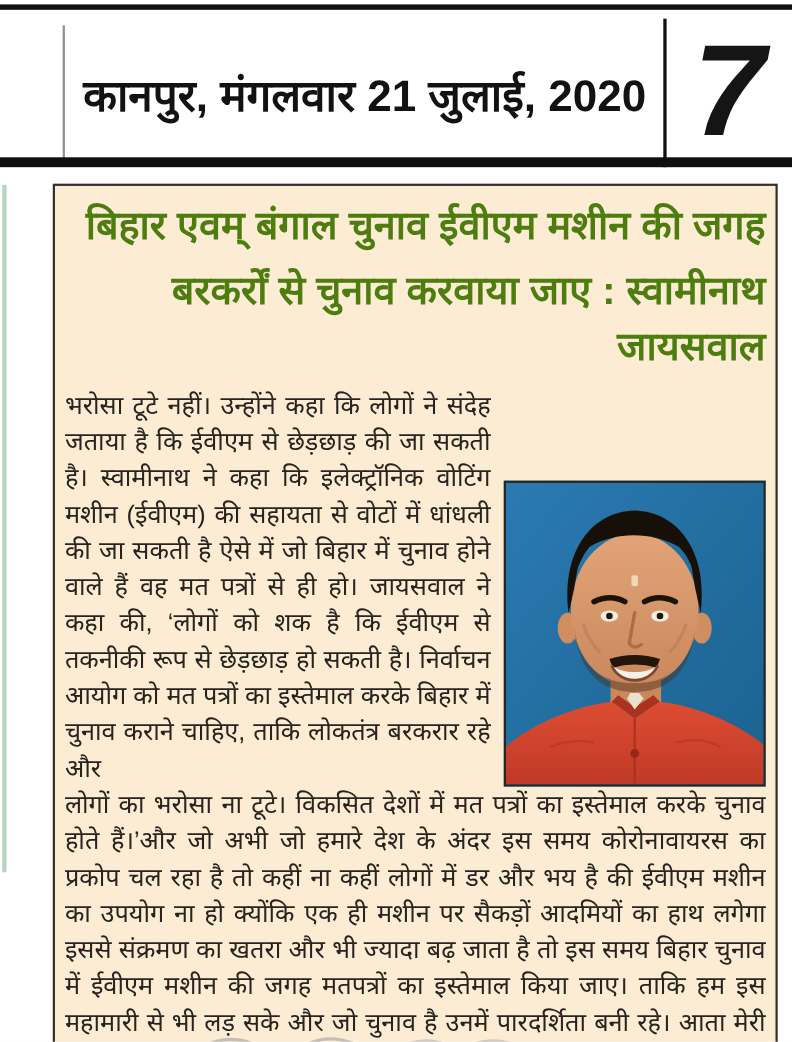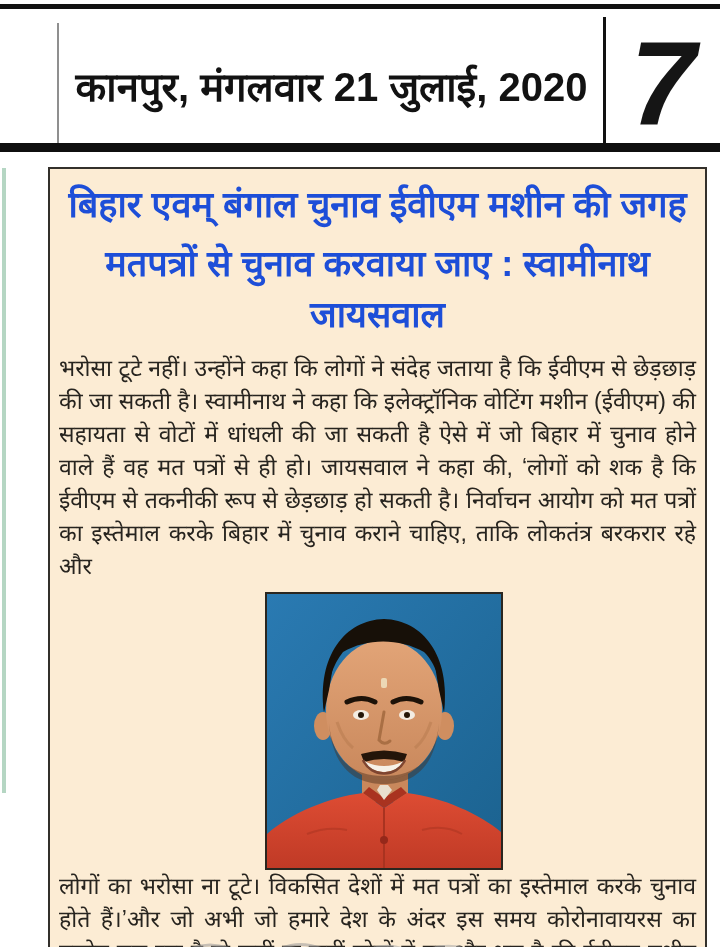--- a/index.html
+++ b/index.html
@@ -20,29 +20,29 @@
     font-size:118px; font-weight:bold; font-style:italic; color:#151515; line-height:1; }
   .mast-bottom-bar { position:absolute; left:0; top:143px; width:720px; height:9px; background:#0f0f0f; }
 
   
   .left-strip { position:absolute; left:2px; top:168px; width:4px; height:625px; background:#b5d6c3; }
 
   
   .article-box { position:absolute; left:48px; top:167px; width:659px; height:786px;
     background:#fcecd4; border:2px solid #33302b; padding:10px 9px 6px 9px; }
 
-  .headline { text-align:center; font-weight:bold; color:#1d4ed8; line-height:1.42; }
+  .headline { text-align:right; font-weight:bold; color:#4d7c0f; line-height:1.42; }
   .headline .hl-line { display:block; font-size:36px; }
   .headline .hl-line + .hl-line { margin-top:8px; }
 
   .body-copy { margin-top:12px; color:#27241f; font-size:23px; line-height:33px; text-align:justify; }
   .p-intro { text-indent:36px; }
   .lead-bold { font-weight:bold; }
 
-  .seg2 { display:flex; align-items:center;flex-direction:column; }
+  .seg2 { display:flex; align-items:flex-end; }
   .seg2-text { flex:1; text-align:justify; }
   .photo-col { width:238px; margin-left:12px; margin-top:9px; flex:0 0 auto; }
   .photo-frame { width:238px; height:278px; border:2px solid #2a261f; background:#2172aa; }
   .photo-frame svg { display:block; }
 
   .p-full { text-align:justify; }
 
   
   .bottom-fragments { position:absolute; left:130px; bottom:-2px; width:420px; height:10px; opacity:.55; }
 </style>
@@ -61,21 +61,21 @@
   </div>
 
   <div class="mast-bottom-bar"></div>
 
   <div class="left-strip"></div>
 
   <div class="article-box">
 
     <div class="headline">
       <span class="hl-line">बिहार एवम् बंगाल चुनाव ईवीएम मशीन की जगह</span>
-      <span class="hl-line">मतपत्रों से चुनाव करवाया जाए : स्वामीनाथ जायसवाल</span>
+      <span class="hl-line">बरकर्रों से चुनाव करवाया जाए : स्वामीनाथ जायसवाल</span>
     </div>
 
     <div class="body-copy">
 
 
       <div class="seg2">
         <div class="seg2-text">भरोसा टूटे नहीं। उन्होंने कहा कि लोगों ने संदेह जताया है कि ईवीएम से छेड़छाड़ की जा सकती है। स्वामीनाथ ने कहा कि इलेक्ट्रॉनिक वोटिंग मशीन (ईवीएम) की सहायता से वोटों में धांधली की जा सकती है ऐसे में जो बिहार में चुनाव होने वाले हैं वह मत पत्रों से ही हो। जायसवाल ने कहा की, ‘लोगों को शक है कि ईवीएम से तकनीकी रूप से छेड़छाड़ हो सकती है। निर्वाचन आयोग को मत पत्रों का इस्तेमाल करके बिहार में चुनाव कराने चाहिए, ताकि लोकतंत्र बरकरार रहे और</div>
 
         <div class="photo-col">
           <div class="photo-frame">

